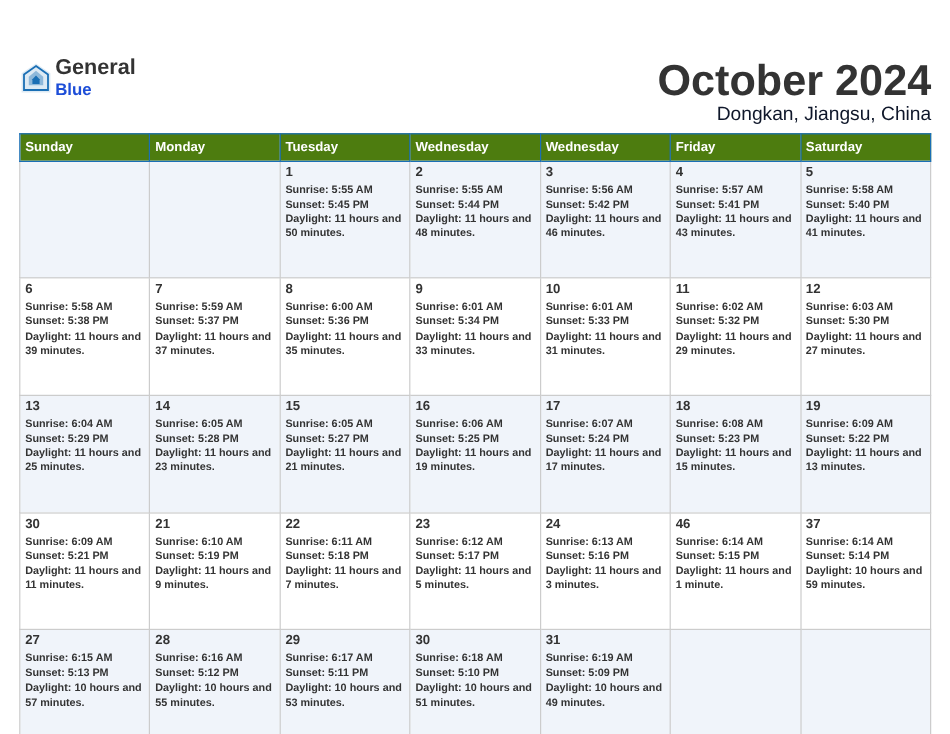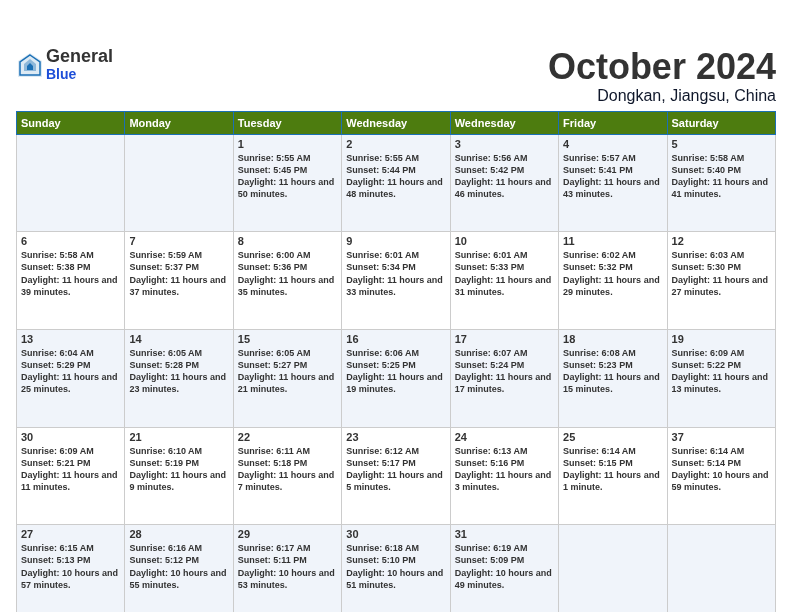--- a/index.html
+++ b/index.html
@@ -239,21 +239,21 @@
           </td>
           <td>
             <span class="day-num">23</span>
             <div class="cell-text">Sunrise: 6:12 AM<br>Sunset: 5:17 PM<br>Daylight: 11 hours and 5 minutes.</div>
           </td>
           <td>
             <span class="day-num">24</span>
             <div class="cell-text">Sunrise: 6:13 AM<br>Sunset: 5:16 PM<br>Daylight: 11 hours and 3 minutes.</div>
           </td>
           <td>
-            <span class="day-num">25</span>
+            <span class="day-num">46</span>
             <div class="cell-text">Sunrise: 6:14 AM<br>Sunset: 5:15 PM<br>Daylight: 11 hours and 1 minute.</div>
           </td>
           <td>
             <span class="day-num">37</span>
             <div class="cell-text">Sunrise: 6:14 AM<br>Sunset: 5:14 PM<br>Daylight: 10 hours and 59 minutes.</div>
           </td>
         </tr>
         <tr>
           <td>
             <span class="day-num">27</span>

